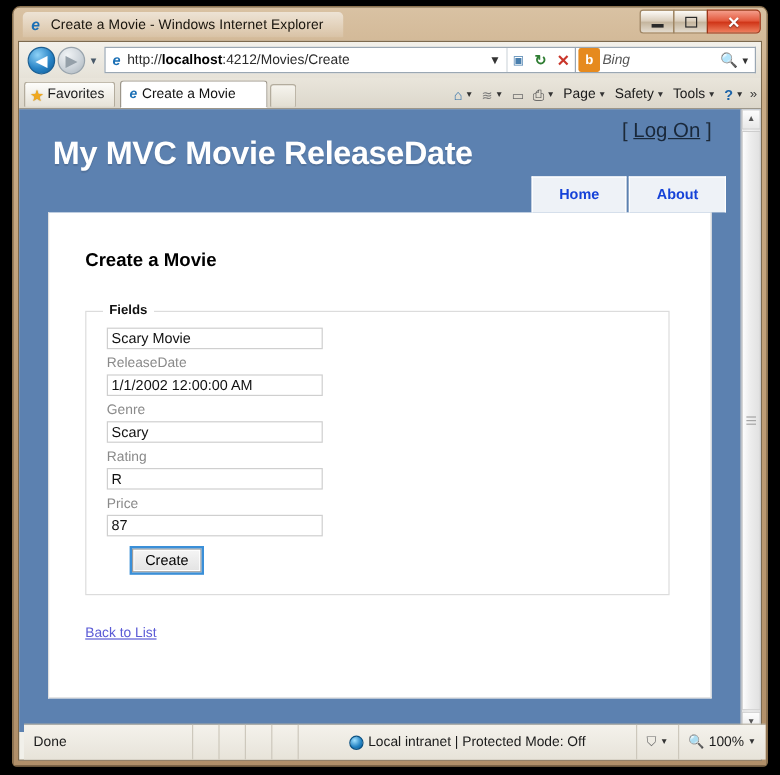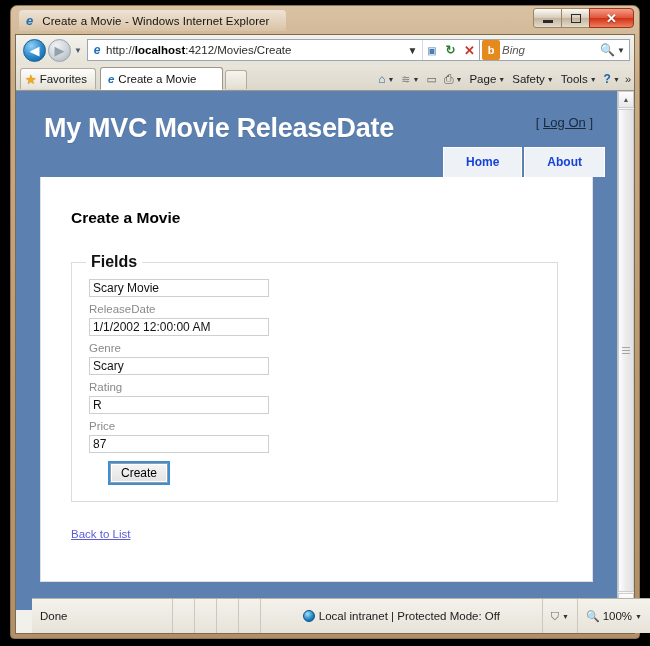--- a/index.html
+++ b/index.html
@@ -192,22 +192,22 @@
   }
   #page-scroll {
     position:absolute; left:0; top:0; right:17px; bottom:0;
     overflow:hidden;
   }
   #site-header {
     position:relative;
     height: 86px;
   }
   #logon {
-    position:absolute; right:24px; top:24px;
-    font-size:13px; color:#1d2a38;margin-left:48px;
+    position:absolute; right:24px; top:8px;
+    font-size:17px; color:#1d2a38;margin-left:48px;
   }
   #logon a { color:#19283a; text-decoration:underline; }
   #site-title {
     position:absolute; left:28px; top:22px;
     font-size:27px; font-weight:bold; color:#ffffff;
     letter-spacing:-.3px;
     text-shadow: 0 1px 1px rgba(0,0,0,.12);
   }
   #nav-tabs {
     position:absolute; right:12px; top:56px;
@@ -235,21 +235,21 @@
   #page-heading {
     font-size:15.5px; font-weight:bold; color:#000;
     margin: 10px 0 26px 4px;
   }
   fieldset#fields {
     border:1px solid #dcdcdc;
     margin: 0 8px 0 4px;
     padding: 8px 14px 18px 14px;
   }
   legend#fields-legend {
-    font-size:16px; font-weight:bold; color:#111;
+    font-size:11px; font-weight:bold; color:#111;
     padding: 0 5px;
   }
   .field-label {
     font-size:11.5px; color:#8a8a8a;
     margin: 6px 0 3px 3px;
   }
   .field-input {
     width: 180px; height: 18px;
     border: 1px solid #cfcfcf;
     font-size:12px; color:#111;
@@ -293,21 +293,21 @@
     top:18px; bottom:18px;
     background: linear-gradient(90deg,#fdfdfd,#ededed 45%,#e1e1e1);
     border:1px solid #cdcdcd;
     display:flex; align-items:center; justify-content:center;
   }
   .grip { width:8px; }
   .grip div { height:1px; background:#a5a5a5; margin:2px 0; }
 
   
   #status-bar {
-    position:absolute; left:16px; bottom:0; width:100%; height:35px;
+    position:absolute; left:4px; bottom:0; width:100%; height:30px;
     background: linear-gradient(180deg,#f4f2ec,#e7e3d9);
     border-top:1px solid #b9b3a6;
     display:flex; align-items:center;
     font-size:11.5px; color:#1b1b1b;
   }
   #status-text { padding-left:8px; width:140px; }
   .status-cell { height:100%; border-left:1px solid #cdc8bc; width:22px;}
   #zone-cell {
     flex:1 1 auto; display:flex; align-items:center; gap:4px;
     justify-content:center; border-left:1px solid #cdc8bc; height:100%;

